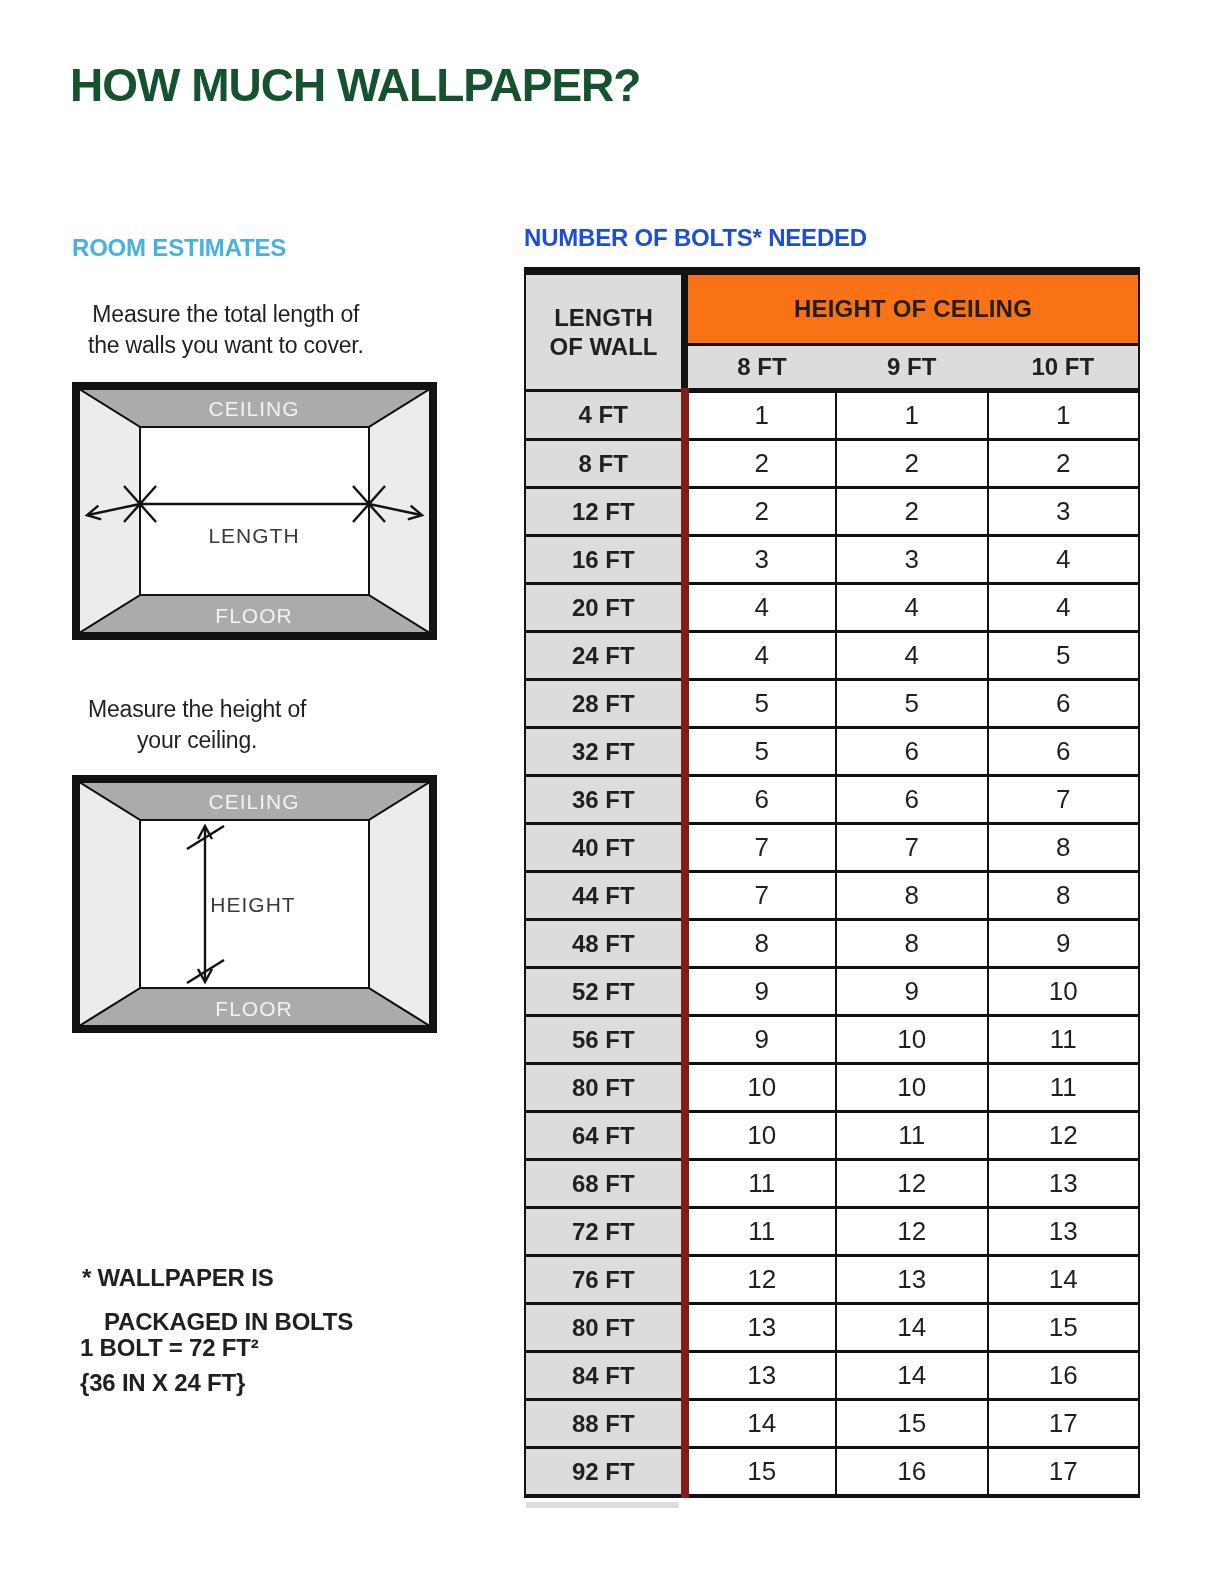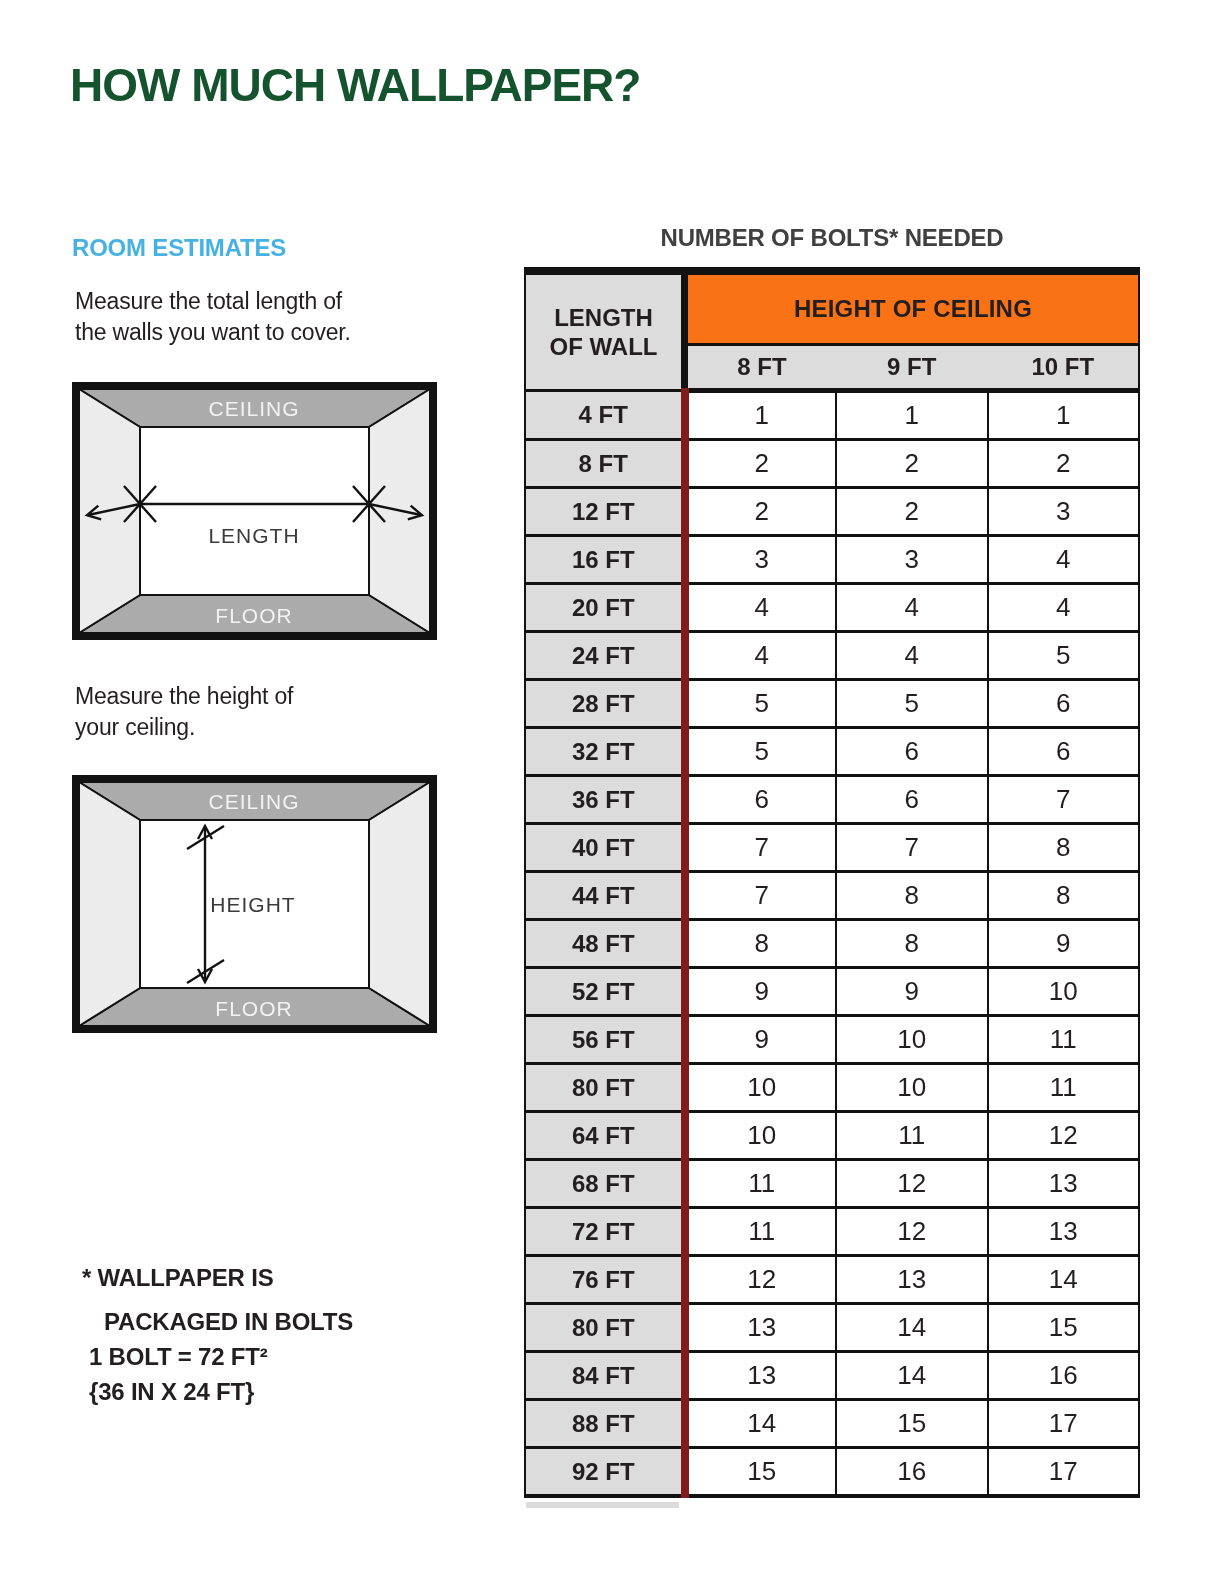--- a/index.html
+++ b/index.html
@@ -19,50 +19,51 @@
     color:#14532d; margin:0;
   }
 
   .section-heading {
     position:absolute; left:72px; top:234px;
     font-size:24px; font-weight:bold; letter-spacing:-0.2px;
     color:#47b2e2; margin:0;
   }
 
   .body-text {
-    position:absolute; left:72px; margin:3px;
+    position:absolute; left:72px; margin:16px;
     font-size:23px; line-height:31px; letter-spacing:-0.2px;
     white-space:pre-line;
+    text-align:center;
   }
   .p-length { top:283px; }
   .p-height { top:678px; }
   .p-chart  { top:1072px; }
 
   .diagram { position:absolute; left:72px; width:365px; height:258px; }
   .d-length { top:382px; }
   .d-height { top:775px; }
   .wall-label { font-size:21px; letter-spacing:1px; fill:#f2f2f2; text-anchor:middle; font-family:"Liberation Sans","DejaVu Sans",sans-serif; }
   .dim-label  { font-size:21px; letter-spacing:1px; fill:#3a3a3a; text-anchor:middle; font-family:"Liberation Sans","DejaVu Sans",sans-serif; }
 
   .footnote {
     position:absolute; left:72px; top:1246px; margin:10px;
     font-size:24px; font-weight:bold; line-height:44px; letter-spacing:-0.2px;
     white-space:pre-line;
     padding-left:22px; text-indent:-22px;
   }
   .bolt-size {
-    position:absolute; left:72px; top:1322px; margin:17px;
+    position:absolute; left:72px; top:1322px; margin:8px;
     font-size:24px; font-weight:bold; line-height:35px; letter-spacing:-0.2px;
     white-space:pre-line;
   }
 
   .table-heading {
     position:absolute; left:524px; top:224px; width:616px;
-    text-align:center; font-size:24px; font-weight:bold; letter-spacing:-0.2px;
-    color:#404040;
+    font-size:24px; font-weight:bold; letter-spacing:-0.2px;
+    color:#1d4ed8;
   }
 
   table.bolts-table {
     position:absolute; left:524px; top:267px; width:616px;
     border-collapse:collapse; table-layout:fixed;
     border-top:8px solid #121212;
     border-bottom:4px solid #121212;
     border-left:2px solid #121212;
     border-right:2px solid #121212;
   }

